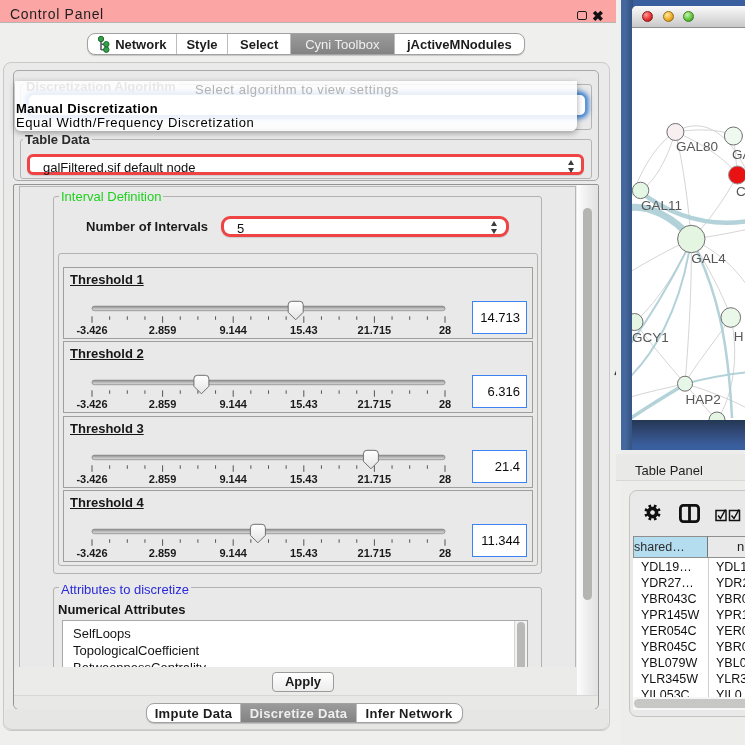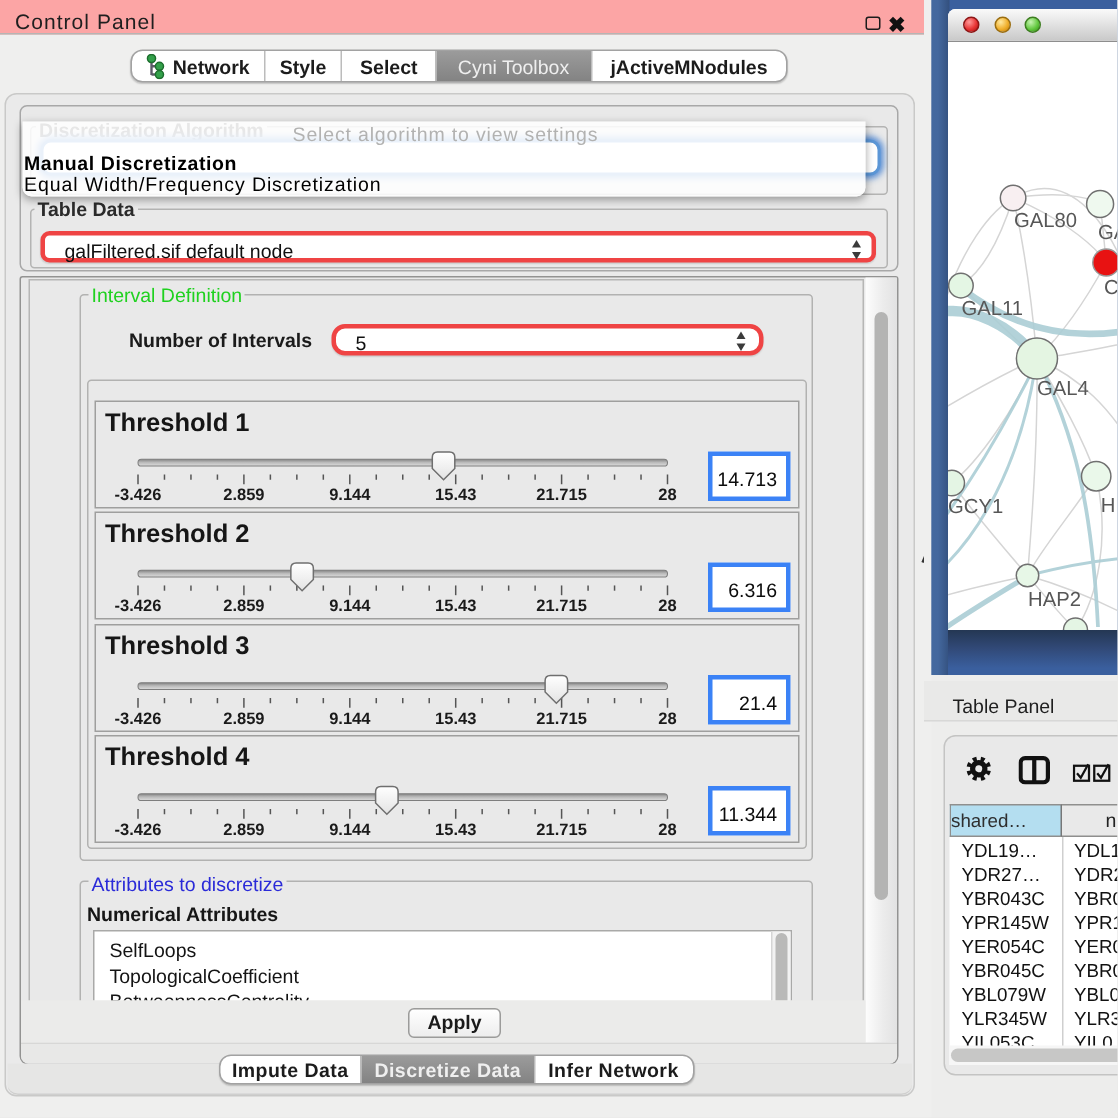--- a/index.html
+++ b/index.html
@@ -43,22 +43,22 @@
 #contentpanel{position:absolute;left:5px;top:1px;width:557px;height:700px;border:1px solid #b6b6b5;background:#e9e9e9;}
 
 #ivd{position:absolute;left:39px;top:11px;width:489px;height:378px;border:1px solid #b2b2b1;border-radius:3px;}
 #ivdlabel{left:45px;top:4px;color:#1fd11f;}
 #noi{left:72px;top:34px;font-size:13px;font-weight:700;color:#1b1b1b;}
 #noicombo{left:207px;top:31px;width:288px;height:21px;border-radius:9px;}
 #noicombo .v{position:absolute;left:13px;top:2px;font-size:13px;color:#101010;}
 #thg{position:absolute;left:44px;top:68px;width:480px;height:313px;border:1px solid #b2b2b1;border-radius:3px;}
 #thglabel{left:50px;top:61px;color:#2a2ad8;}
 .tpanel{position:absolute;left:49px;width:470px;height:72px;border:1px solid #9f9f9e;background:#e9e9e9;}
-.tpanel .tt{position:absolute;left:6px;top:4px;font-size:17px;font-weight:700;color:#161616;}
-.vbox{position:absolute;left:408px;top:33px;width:55px;height:33px;background:#fff;border:3px solid #3b82f6;}
+.tpanel .tt{position:absolute;left:6px;top:4px;font-size:13px;font-weight:700;color:#161616;text-decoration:underline;}
+.vbox{position:absolute;left:408px;top:33px;width:55px;height:33px;background:#fff;border:1px solid #3b82f6;}
 .vbox span{position:absolute;right:6px;top:8px;font-size:13px;color:#0c0c0c;}
 
 #atg{position:absolute;left:39px;top:402px;width:489px;height:200px;border:1px solid #b2b2b1;border-radius:3px;}
 #atglabel{left:45px;top:397px;color:#2a2ad8;}
 #numattr{left:44px;top:417px;font-size:13px;font-weight:700;color:#161616;}
 #attrlist{position:absolute;left:48px;top:435px;width:466px;height:120px;background:#fff;border:1px solid #a9a9a8;}
 #attrlist .it{position:absolute;left:10px;font-size:13px;color:#141414;}
 #alsb{position:absolute;right:0;top:0;width:13px;height:100%;background:#f2f2f2;border-left:1px solid #d5d5d5;}
 #alsb .th{position:absolute;left:2px;right:2px;top:1px;height:118px;background:#b9b9b8;border-radius:4px;}
 

